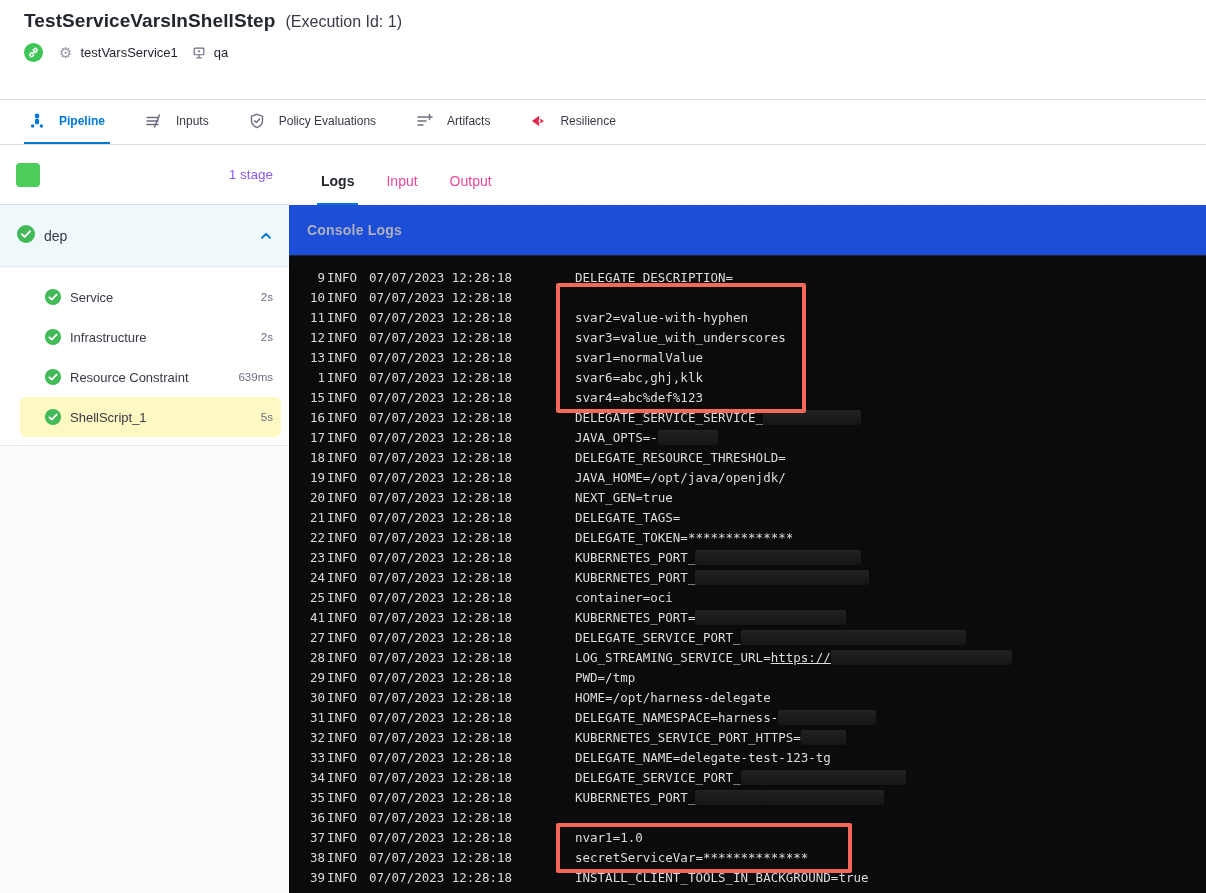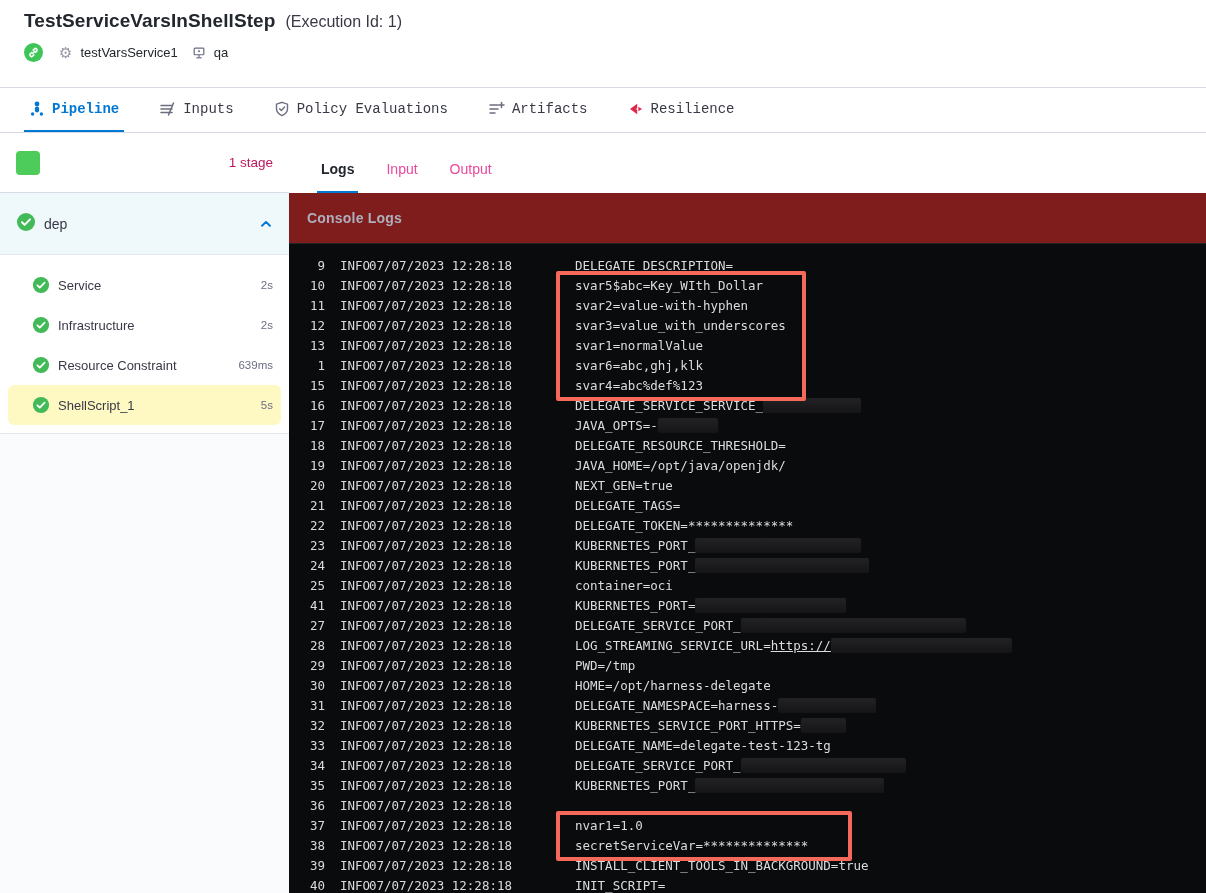--- a/index.html
+++ b/index.html
@@ -1,66 +1,66 @@
 <!DOCTYPE html>
 <html><head>
 <meta charset="utf-8">
 <style>
   * { margin:0; padding:0; box-sizing:border-box; }
   html,body { width:1206px; height:893px; overflow:hidden; background:#fff;
               font-family:"Liberation Sans","DejaVu Sans",sans-serif; }
 
   
-  .exec-header { height:88px; background:#fff; border-bottom:1px solid #d9dae6; padding:10px 24px 0 24px; }
+  .exec-header { height:100px; background:#fff; border-bottom:1px solid #d9dae6; padding:10px 24px 0 24px; }
   .title-row { display:flex; align-items:baseline; gap:10px; }
   .page-title { font-size:19px; font-weight:bold; color:#22272e; letter-spacing:.1px; }
   .exec-id { font-size:16px; color:#383946; }
   .meta-row { display:flex; align-items:center; gap:8px; margin-top:11px; }
   .svc-circle { width:19px; height:19px; border-radius:50%; background:#3dc657; display:flex; align-items:center; justify-content:center; }
   .gear { font-size:15px; color:#9496a6; margin-left:8px; }
   .meta-label { font-size:13px; color:#22272e; }
   .meta-icn { margin-left:6px; display:flex; }
 
   
   .main-tabs { height:45px; background:#fff; border-bottom:1px solid #d9dae6; display:flex; align-items:stretch; padding-left:24px; }
-  .main-tab { display:flex; align-items:center; gap:7px; margin-right:30px; padding:0 5px; cursor:pointer;
-              font-size:14px; color:#383946; border-bottom:2.5px solid transparent;font-family:Liberation Mono, monospace; }
+  .main-tab { display:flex; align-items:center; gap:14px; margin-right:30px; padding:0 5px; cursor:pointer;
+              font-size:12px; color:#383946; border-bottom:2.5px solid transparent; }
   .main-tab.active { color:#0278d5; font-weight:bold; border-bottom-color:#0278d5; }
   .main-tab svg { flex:0 0 auto; }
 
   
   .main { display:flex; height:768px; }
   .sidebar { width:289px; display:flex; flex-direction:column; background:#fff; }
   .stage-header { height:60px; border-bottom:1px solid #d9dae6; display:flex; align-items:center; padding:0 16px; }
   .stage-square { width:24px; height:24px; border-radius:4px; background:#4dcb5b; }
-  .stage-count { margin-left:auto; font-size:13.5px; color:#be185d; }
+  .stage-count { margin-left:auto; font-size:13.5px; color:#8b5cf6; }
   .stage-group { height:62px; background:#eff8fb; border-bottom:1px solid #e1e9ee; display:flex; align-items:center; padding:0 16px; cursor:pointer; }
   .stage-group .name { margin-left:8px; font-size:14px; color:#383946; }
   .chev { margin-left:auto; display:flex; }
-  .steps { padding:10px 0 8px 0; border-bottom:1px solid #e4e5ee; }
+  .steps { padding:10px 0 8px 12px; border-bottom:1px solid #e4e5ee; }
   .step-row { height:40px; margin:0 8px; border-radius:6px; display:flex; align-items:center; padding:0 8px 0 24px; cursor:pointer; }
   .step-row.selected { background:#fef9c3; }
   .step-row .lbl { margin-left:8px; font-size:13px; color:#383946; }
   .step-row .dur { margin-left:auto; font-size:11.5px; color:#6b6d85; }
   .sidebar-filler { flex:1; background:#fafbfd; }
 
   .right { flex:1; display:flex; flex-direction:column; min-width:0; }
   .log-tabs { height:60px; background:#fff; display:flex; align-items:flex-end; padding-left:28px; gap:24px; }
   .log-tab { font-size:14px; color:#ec4899; padding:0 4px 14px 4px; border-bottom:2.5px solid transparent; cursor:pointer; }
   .log-tab.active { font-weight:bold; color:#22272e; border-bottom-color:#0278d5; }
 
   
   .console { flex:1; background:#0a0b0c; display:flex; flex-direction:column; min-height:0; }
-  .console-header { height:51px; background:#7f1d1d; border-bottom:1px solid #232428; display:flex; align-items:center; padding-left:18px; }
+  .console-header { height:51px; background:#1d4ed8; border-bottom:1px solid #232428; display:flex; align-items:center; padding-left:18px; }
   .console-title { font-size:14px; font-weight:bold; color:#aeafbc; letter-spacing:.2px; }
   .console-body { flex:1; overflow:hidden; }
   #log-lines { position:relative; padding-top:12px; font-family:"DejaVu Sans Mono","Liberation Mono",monospace; font-size:12.5px; color:#dcdcdd; }
   .log-row { display:grid; grid-template-columns:36px 44px 150px auto; height:20px; line-height:20px; }
   .log-row .ln  { text-align:right; }
-  .log-row .lvl { padding-left:15px; }
+  .log-row .lvl { padding-left:2px; }
   .log-row .msg { margin-left:56px; white-space:pre; }
   .redacted { display:inline-block; height:15px; vertical-align:middle; transform:translateY(-1px);
               background:linear-gradient(#222224,#151517); border-radius:2px; }
   .loglink { text-decoration:underline; color:#dcdcdd; }
   .hl-box { position:absolute; border:4px solid #f4695a; border-radius:2px; pointer-events:none; }
 </style>
 </head>
 <body>
 
 <div class="exec-header">
@@ -237,21 +237,20 @@
             <div class="log-row">
               <span class="ln">9</span>
               <span class="lvl">INFO</span>
               <span class="dt">07/07/2023 12:28:18</span>
               <span class="msg">DELEGATE_DESCRIPTION=</span>
             </div>
             <div class="log-row">
               <span class="ln">10</span>
               <span class="lvl">INFO</span>
               <span class="dt">07/07/2023 12:28:18</span>
-              <span class="msg">svar5$abc=Key_WIth_Dollar</span>
             </div>
             <div class="log-row">
               <span class="ln">11</span>
               <span class="lvl">INFO</span>
               <span class="dt">07/07/2023 12:28:18</span>
               <span class="msg">svar2=value-with-hyphen</span>
             </div>
             <div class="log-row">
               <span class="ln">12</span>
               <span class="lvl">INFO</span>

